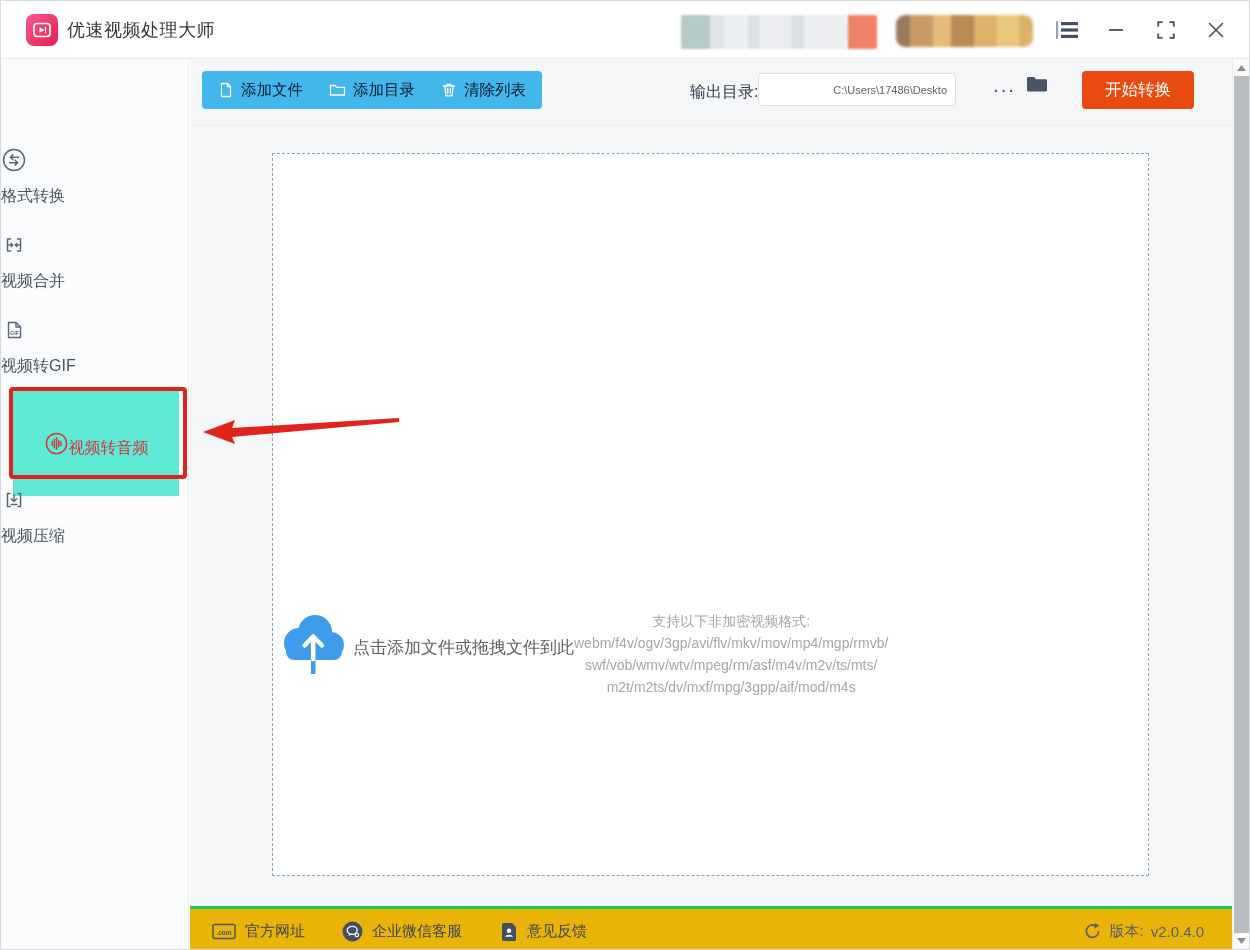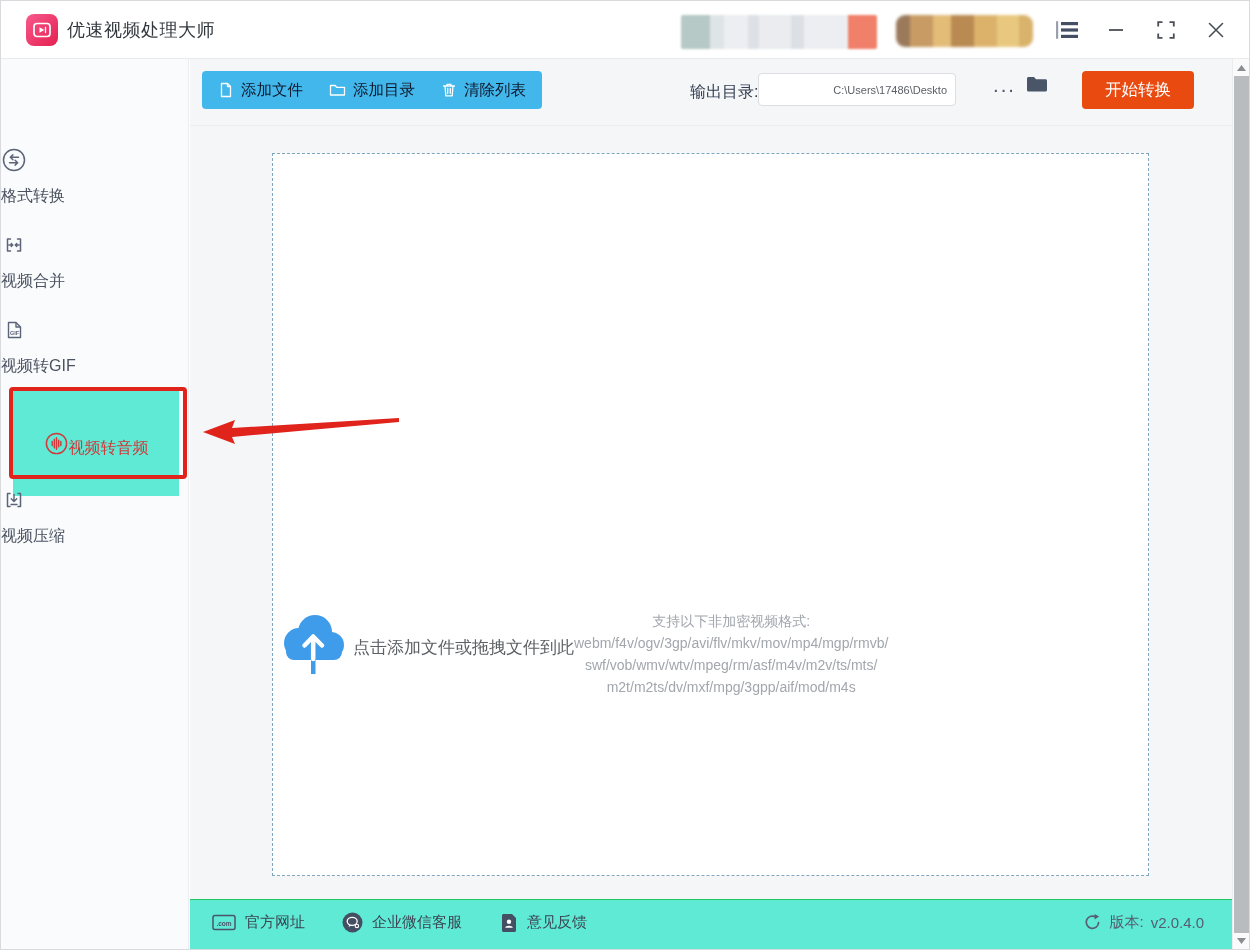--- a/index.html
+++ b/index.html
@@ -42,21 +42,21 @@
   .dots-btn { position:absolute; left:797px; top:14px; width:34px; height:33px; font-size:20px; color:#4a5568; letter-spacing:1px; display:flex; align-items:center; justify-content:center; cursor:pointer; }
   .folder-btn { position:absolute; left:836px; top:16px; cursor:pointer; }
   .start-btn { position:absolute; left:892px; top:12px; width:112px; height:38px; background:#e84a10; color:#fff; border:none; border-radius:4px; font-size:16.5px; cursor:pointer; font-family:inherit; }
 
   
   .dropzone { position:absolute; left:82px; top:94px; width:877px; height:723px; background:#fff; border:1px dashed #7fa5bf; display:flex; flex-direction:row; align-items:center; padding-top:253px; cursor:pointer; }
   .drop-hint { margin-top:13px; font-size:17px; color:#5c6166; }
   .fmt-block { margin-top:26px; text-align:center; font-size:14px; color:#a2a6ad; line-height:22px; }
 
   
-  .footer { position:absolute; left:0; right:0; bottom:0; height:50px; background:#5eead4; border-top:1px solid #22c55e; }
+  .footer { position:absolute; left:0; right:0; bottom:0; height:43px; background:#eab308; border-top:3px solid #22c55e; }
   .foot-link { position:absolute; top:0; height:45px; display:flex; align-items:center; gap:9px; font-size:15px; color:#3d4454; cursor:pointer; }
   .fl-0{ left:22px; } .fl-1{ left:152px; } .fl-2{ left:310px;align-items:center; }
   .version { position:absolute; right:28px; top:0; height:45px; display:flex; align-items:center; gap:7px; font-size:15px; color:#565e70; cursor:pointer; }
 
   
   .scrollbar { position:absolute; right:0; top:58px; width:17px; bottom:0; background:#fafafa; border-left:1px solid #ececee; }
   .sb-arrow { position:absolute; left:0; width:100%; height:17px; display:flex; align-items:center; justify-content:center; cursor:pointer; }
   .sb-up{ top:0; } .sb-down{ bottom:0; }
   .sb-thumb { position:absolute; left:1px; top:17px; width:15px; height:857px; background:#b9bcbf; cursor:pointer; }
 

